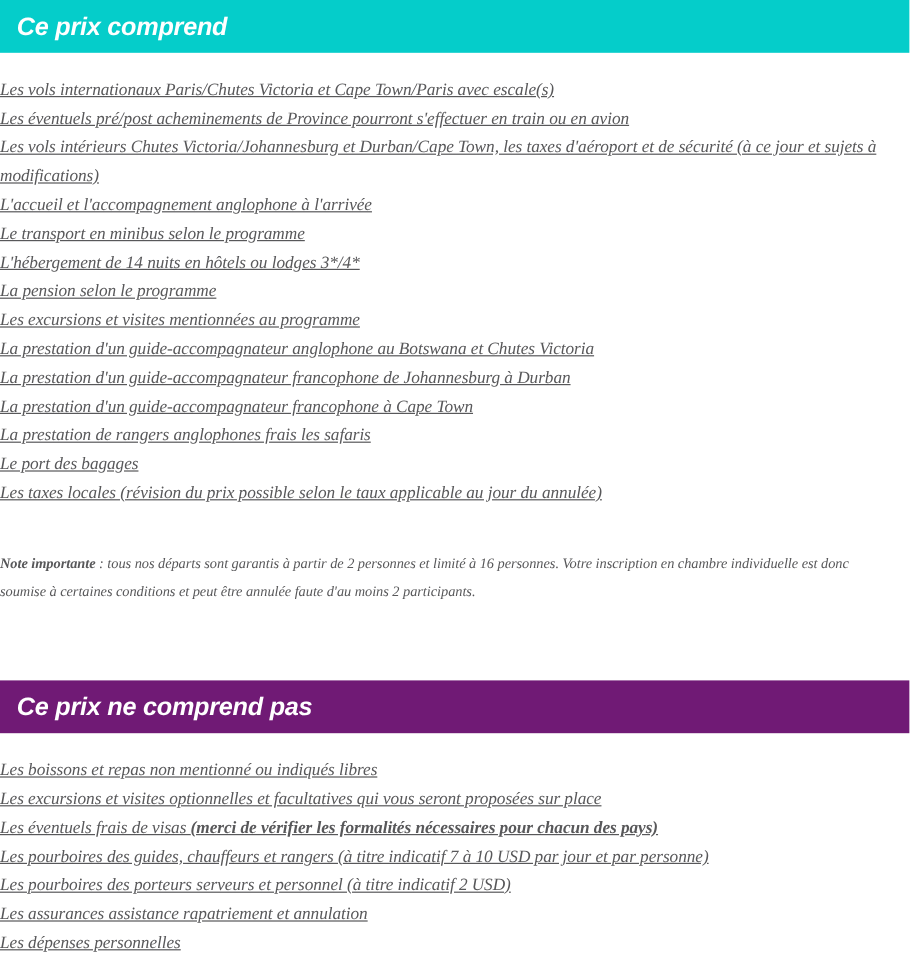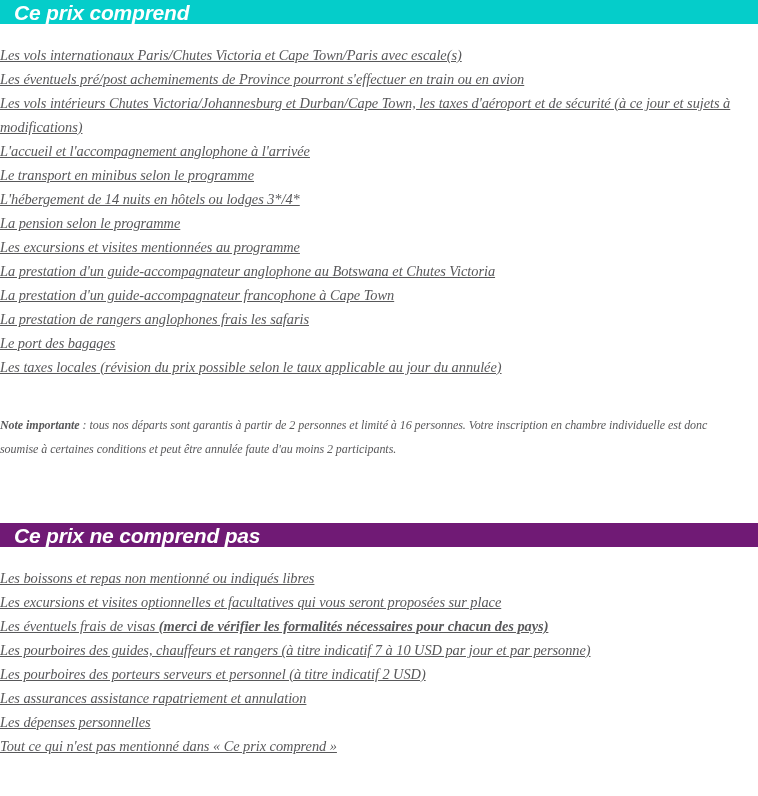--- a/index.html
+++ b/index.html
@@ -17,21 +17,21 @@
   .page {
     position: relative;
     width: 758px;
     height: 796px;
     background: #ffffff;
   }
 
   
   .section-bar {
     background: #05cdca;
-    height: 24px;
+    height: 44px;
     display: flex;
     align-items: center;
     padding: 0 0 0 14px;
     box-sizing: border-box;
   }
   .section-bar-title {
     color: #ffffff;
     font-family: "Liberation Sans", sans-serif;
     font-style: italic;
     font-weight: bold;
@@ -103,20 +103,21 @@
     <ul class="items">
       <li class="item">Les vols internationaux Paris/Chutes Victoria et Cape Town/Paris avec escale(s)</li>
       <li class="item">Les éventuels pré/post acheminements de Province pourront s'effectuer en train ou en avion</li>
       <li class="item">Les vols intérieurs Chutes Victoria/Johannesburg et Durban/Cape Town, les taxes d'aéroport et de sécurité (à ce jour et sujets à modifications)</li>
       <li class="item">L'accueil et l'accompagnement anglophone à l'arrivée</li>
       <li class="item">Le transport en minibus selon le programme</li>
       <li class="item">L'hébergement de 14 nuits en hôtels ou lodges 3*/4*</li>
       <li class="item">La pension selon le programme</li>
       <li class="item">Les excursions et visites mentionnées au programme</li>
       <li class="item">La prestation d'un guide-accompagnateur anglophone au Botswana et Chutes Victoria</li>
+      <li class="item">La prestation d'un guide-accompagnateur francophone de Johannesburg à Durban</li>
       <li class="item">La prestation d'un guide-accompagnateur francophone à Cape Town</li>
       <li class="item">La prestation de rangers anglophones frais les safaris</li>
       <li class="item">Le port des bagages</li>
       <li class="item">Les taxes locales (révision du prix possible selon le taux applicable au jour du annulée)</li>
     </ul>
 
     <div class="spacer-before-note"></div>
 
     <p class="note"><span class="note-label">Note importante</span><span> : tous nos départs sont garantis à partir de 2 personnes et limité à 16 personnes. Votre inscription en chambre individuelle est donc soumise à certaines conditions et peut être annulée faute d'au moins 2 participants.</span></p>
   </div>

